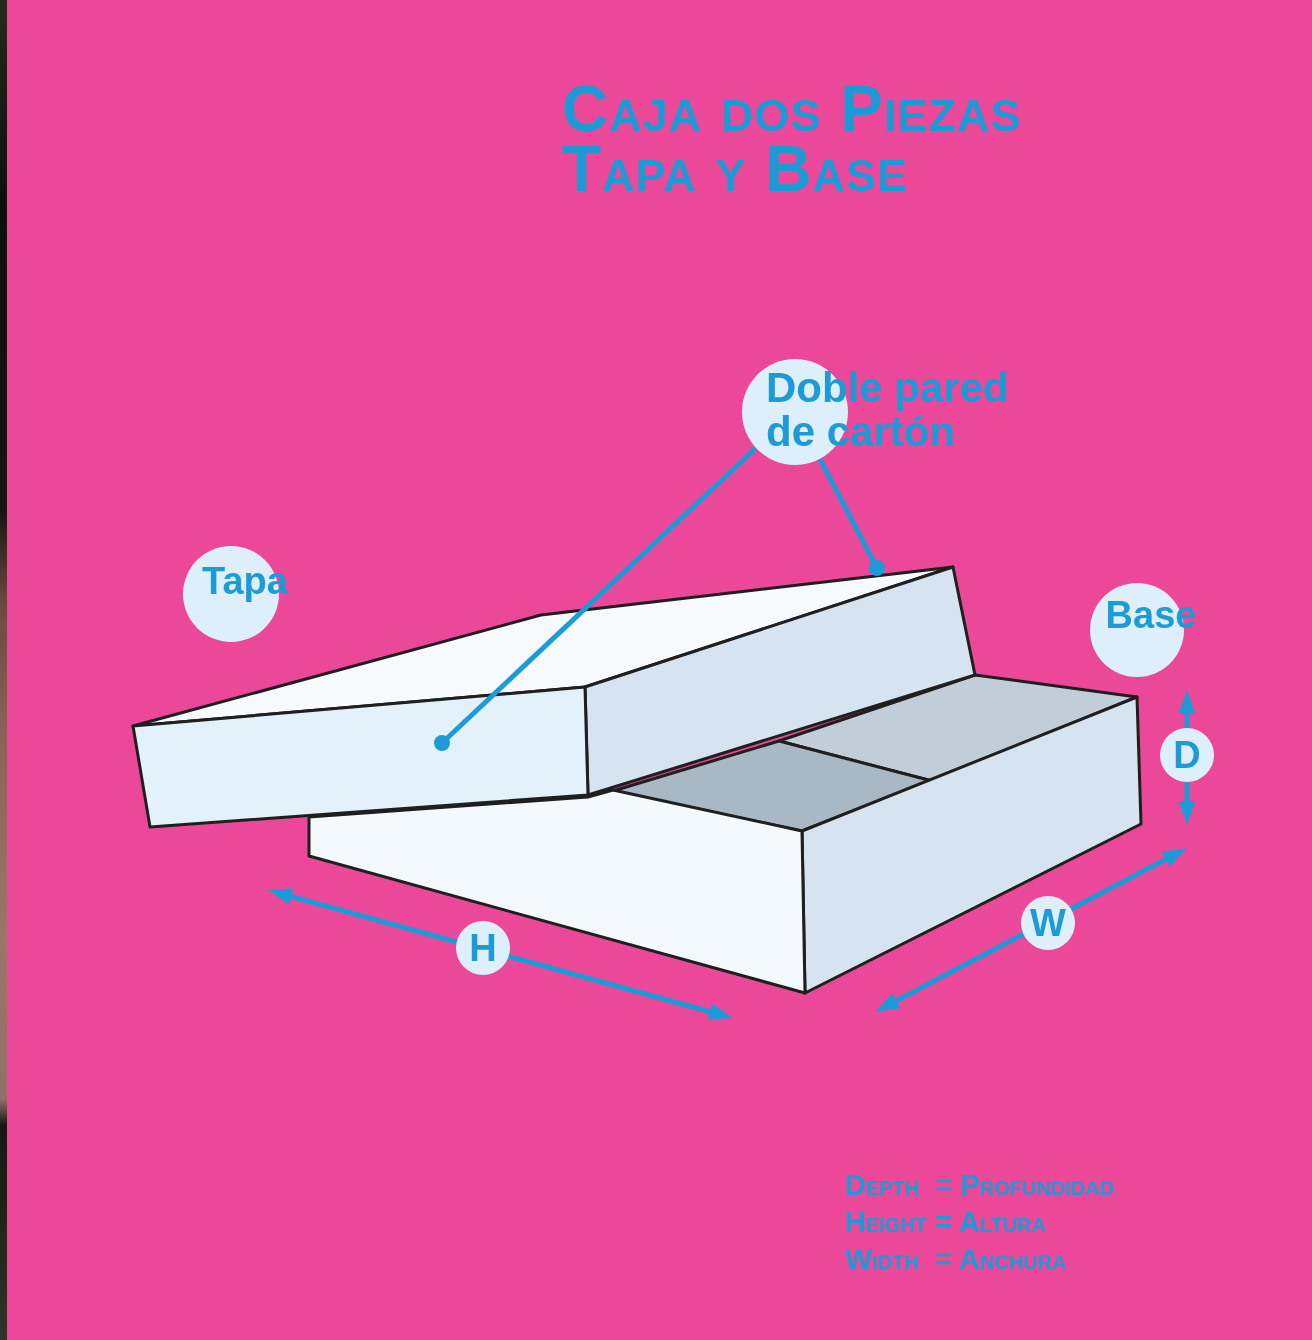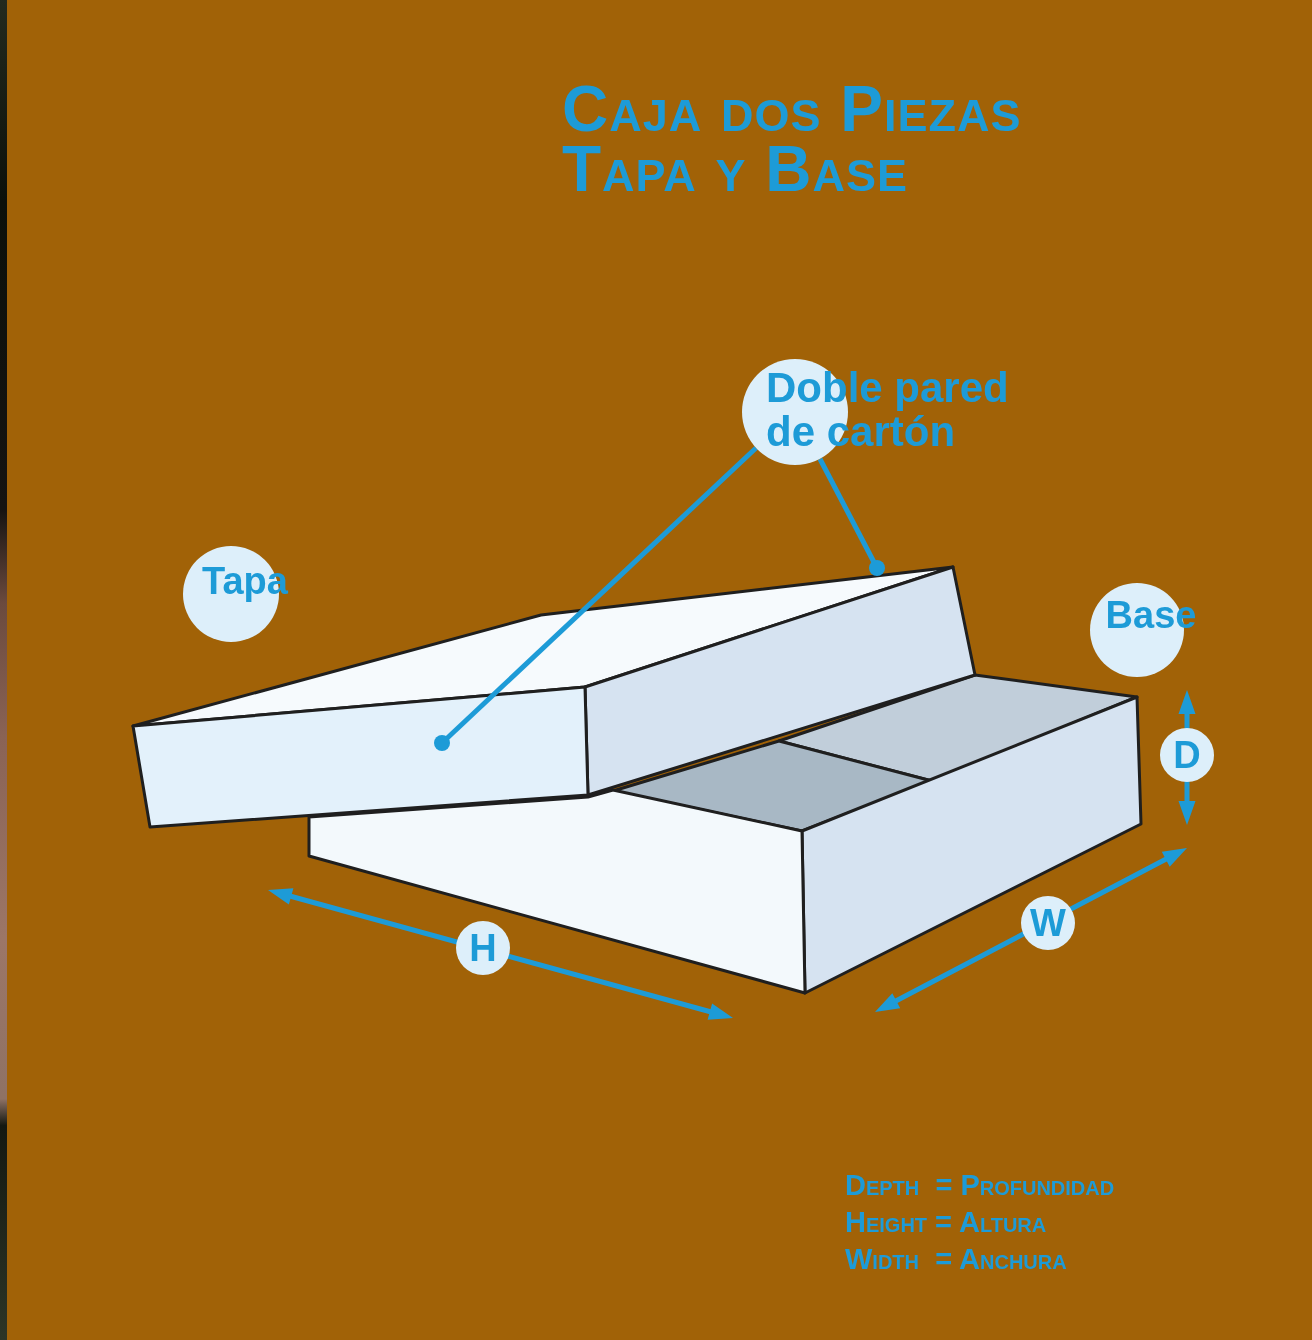--- a/index.html
+++ b/index.html
@@ -1,21 +1,21 @@
 <!DOCTYPE html>
 <html><head>
 <meta charset="utf-8">
 <style>
   html, body { margin: 0; padding: 0; background: #ffffff; }
   #stage {
     position: relative;
     width: 1312px;
     height: 1340px;
     overflow: hidden;
-    background: #a16207;
+    background: #ec4899;
     font-family: "Liberation Sans", sans-serif;
   }
   #page-edge {
     position: absolute;
     left: 0; top: 0;
     width: 7px; height: 100%;
     background: linear-gradient(to bottom,
       #232a1e 0%, #0c100a 15%, #151311 38%,
       #6b4a3e 45%, #8a6355 55%, #9c7667 70%, #8f7265 82%,
       #141811 84%, #2c3526 100%);

